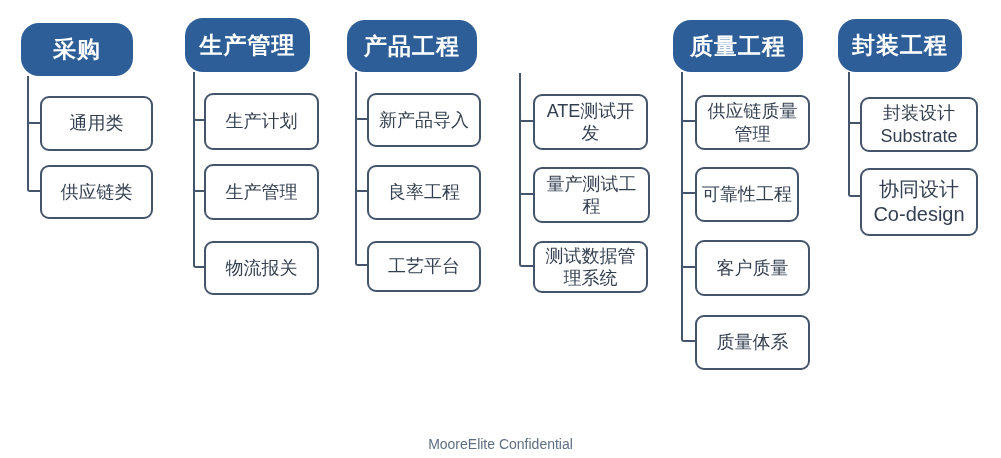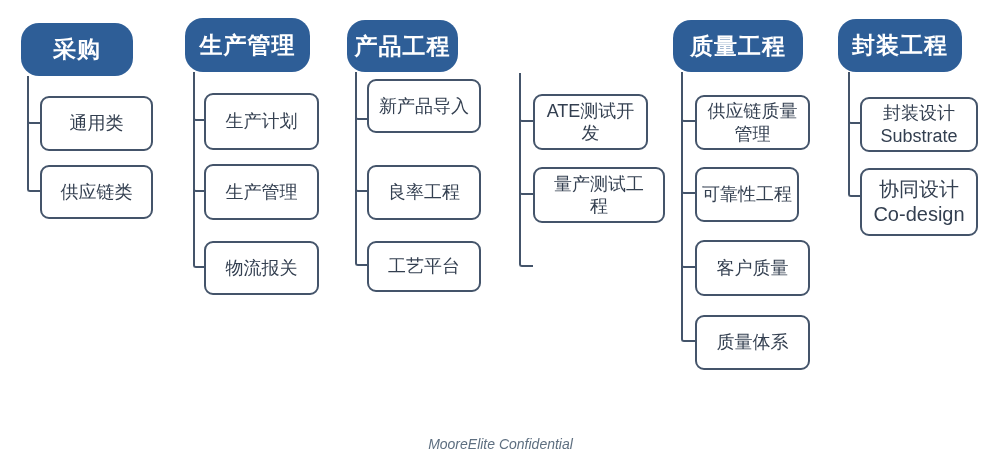--- a/index.html
+++ b/index.html
@@ -58,21 +58,20 @@
     z-index: 1;
   }
   .footer {
     position: absolute;
     left: 0;
     right: 0;
     top: 436px;
     text-align: center;
     font-size: 14px;
     color: var(--footer-text);
-    font-style: italic;
   }
 </style>
 </head>
 <body>
 
 <div class="canvas">
 
   <div class="elbow" style="left:27px;top:76px;width:13px;height:48px"></div>
   <div class="elbow" style="left:27px;top:76px;width:13px;height:116px"></div>
   <div class="hdr" style="left:21px;top:23px;width:112px;height:53px">采购</div>
@@ -83,32 +82,34 @@
   <div class="elbow" style="left:193px;top:72px;width:11px;height:120px"></div>
   <div class="elbow" style="left:193px;top:72px;width:11px;height:196px"></div>
   <div class="hdr" style="left:185px;top:18px;width:125px;height:54px">生产管理</div>
   <div class="node" style="left:204px;top:93px;width:115px;height:57px">生产计划</div>
   <div class="node" style="left:204px;top:164px;width:115px;height:56px">生产管理</div>
   <div class="node" style="left:204px;top:241px;width:115px;height:54px">物流报关</div>
 
   <div class="elbow" style="left:355px;top:72px;width:12px;height:48px"></div>
   <div class="elbow" style="left:355px;top:72px;width:12px;height:120px"></div>
   <div class="elbow" style="left:355px;top:72px;width:12px;height:194px"></div>
-  <div class="hdr" style="left:347px;top:20px;width:111px;height:52px">产品工程</div>
-  <div class="node" style="left:367px;top:79px;width:114px;height:54px">新产品导入</div>
+  <div class="hdr" style="left:347px;top:20px;width:130px;height:52px">产品工程</div>
+  <div class="node" style="left:367px;top:93px;width:114px;height:54px">新产品导入</div>
   <div class="node" style="left:367px;top:165px;width:114px;height:55px">良率工程</div>
   <div class="node" style="left:367px;top:241px;width:114px;height:51px">工艺平台</div>
 
   <div class="elbow" style="left:519px;top:73px;width:14px;height:49px"></div>
   <div class="elbow" style="left:519px;top:73px;width:14px;height:122px"></div>
   <div class="elbow" style="left:519px;top:73px;width:14px;height:194px"></div>
   <div class="node" style="left:533px;top:94px;width:115px;height:56px">ATE测试开
 发</div>
-  <div class="node" style="left:533px;top:167px;width:132px;height:56px">量产测试工
+  <div class="node" style="left:533px;top:167px;width:117px;height:56px">量产测试工
 程</div>
+  <div class="node" style="left:533px;top:241px;width:115px;height:52px">测试数据管
+理系统</div>
 
   <div class="elbow" style="left:681px;top:72px;width:14px;height:50px"></div>
   <div class="elbow" style="left:681px;top:72px;width:14px;height:122px"></div>
   <div class="elbow" style="left:681px;top:72px;width:14px;height:196px"></div>
   <div class="elbow" style="left:681px;top:72px;width:14px;height:270px"></div>
   <div class="hdr" style="left:673px;top:20px;width:130px;height:52px">质量工程</div>
   <div class="node" style="left:695px;top:95px;width:115px;height:55px">供应链质量
 管理</div>
   <div class="node" style="left:695px;top:167px;width:104px;height:55px">可靠性工程</div>
   <div class="node" style="left:695px;top:240px;width:115px;height:56px">客户质量</div>

